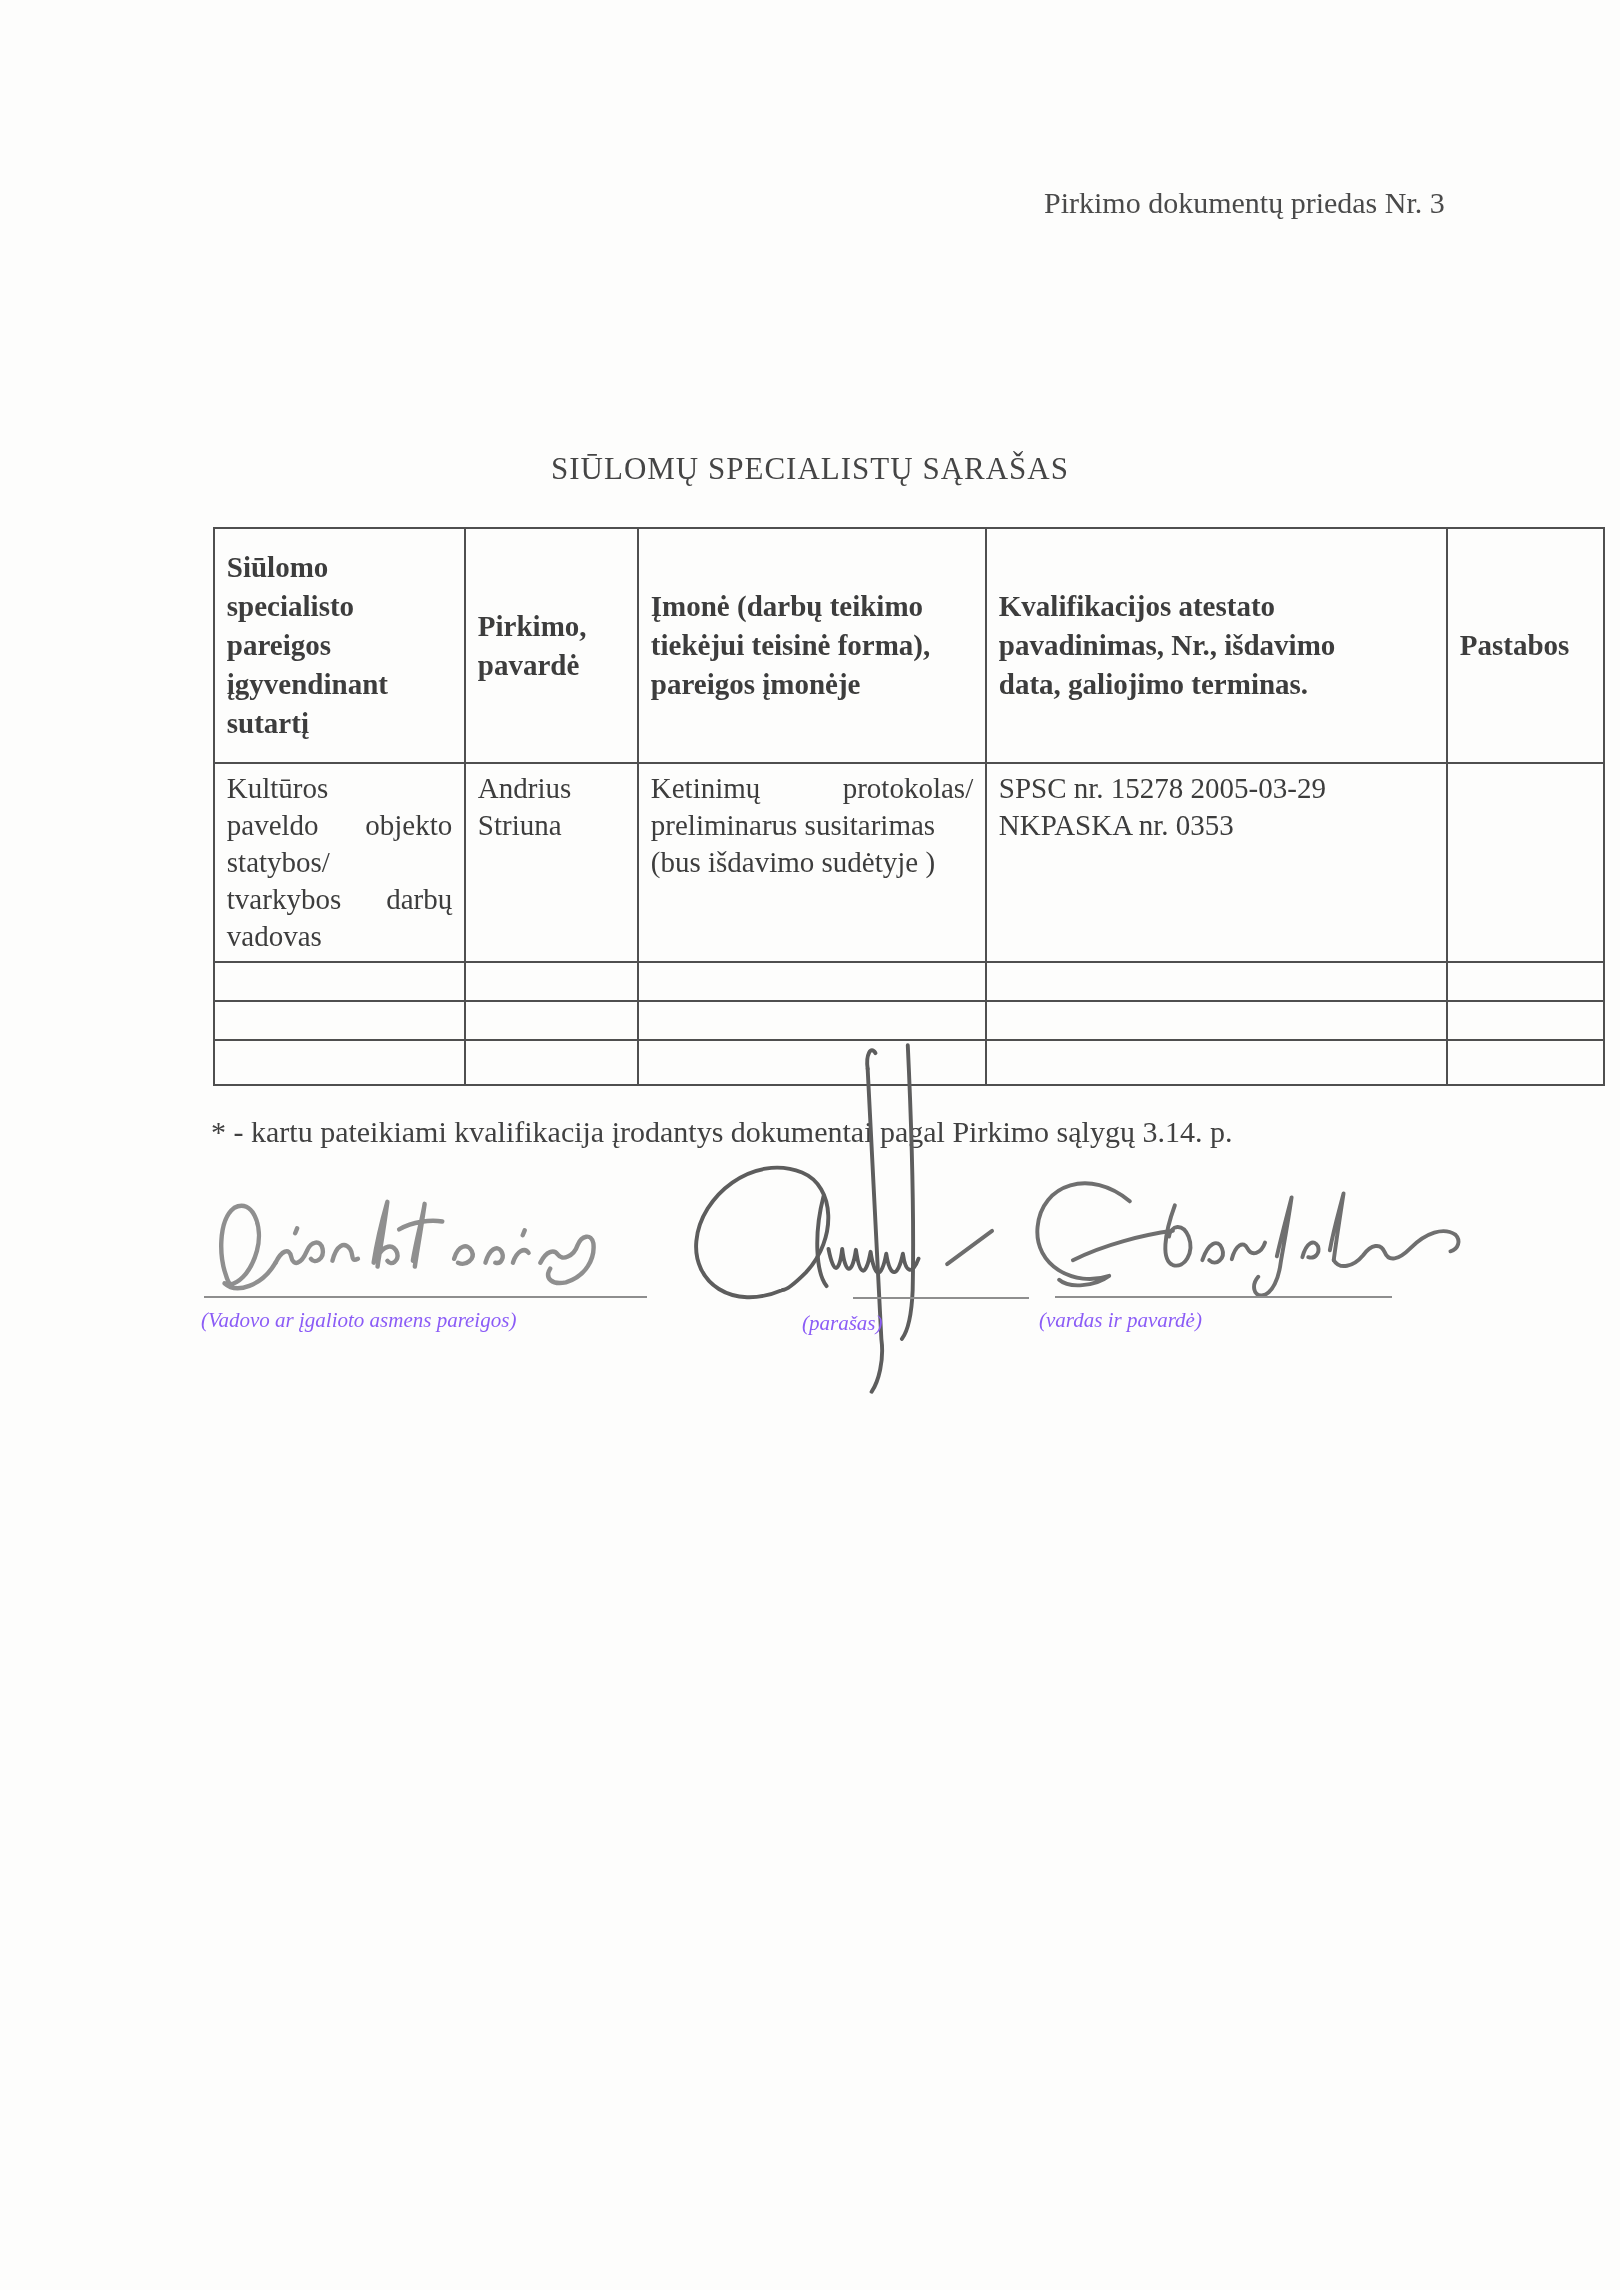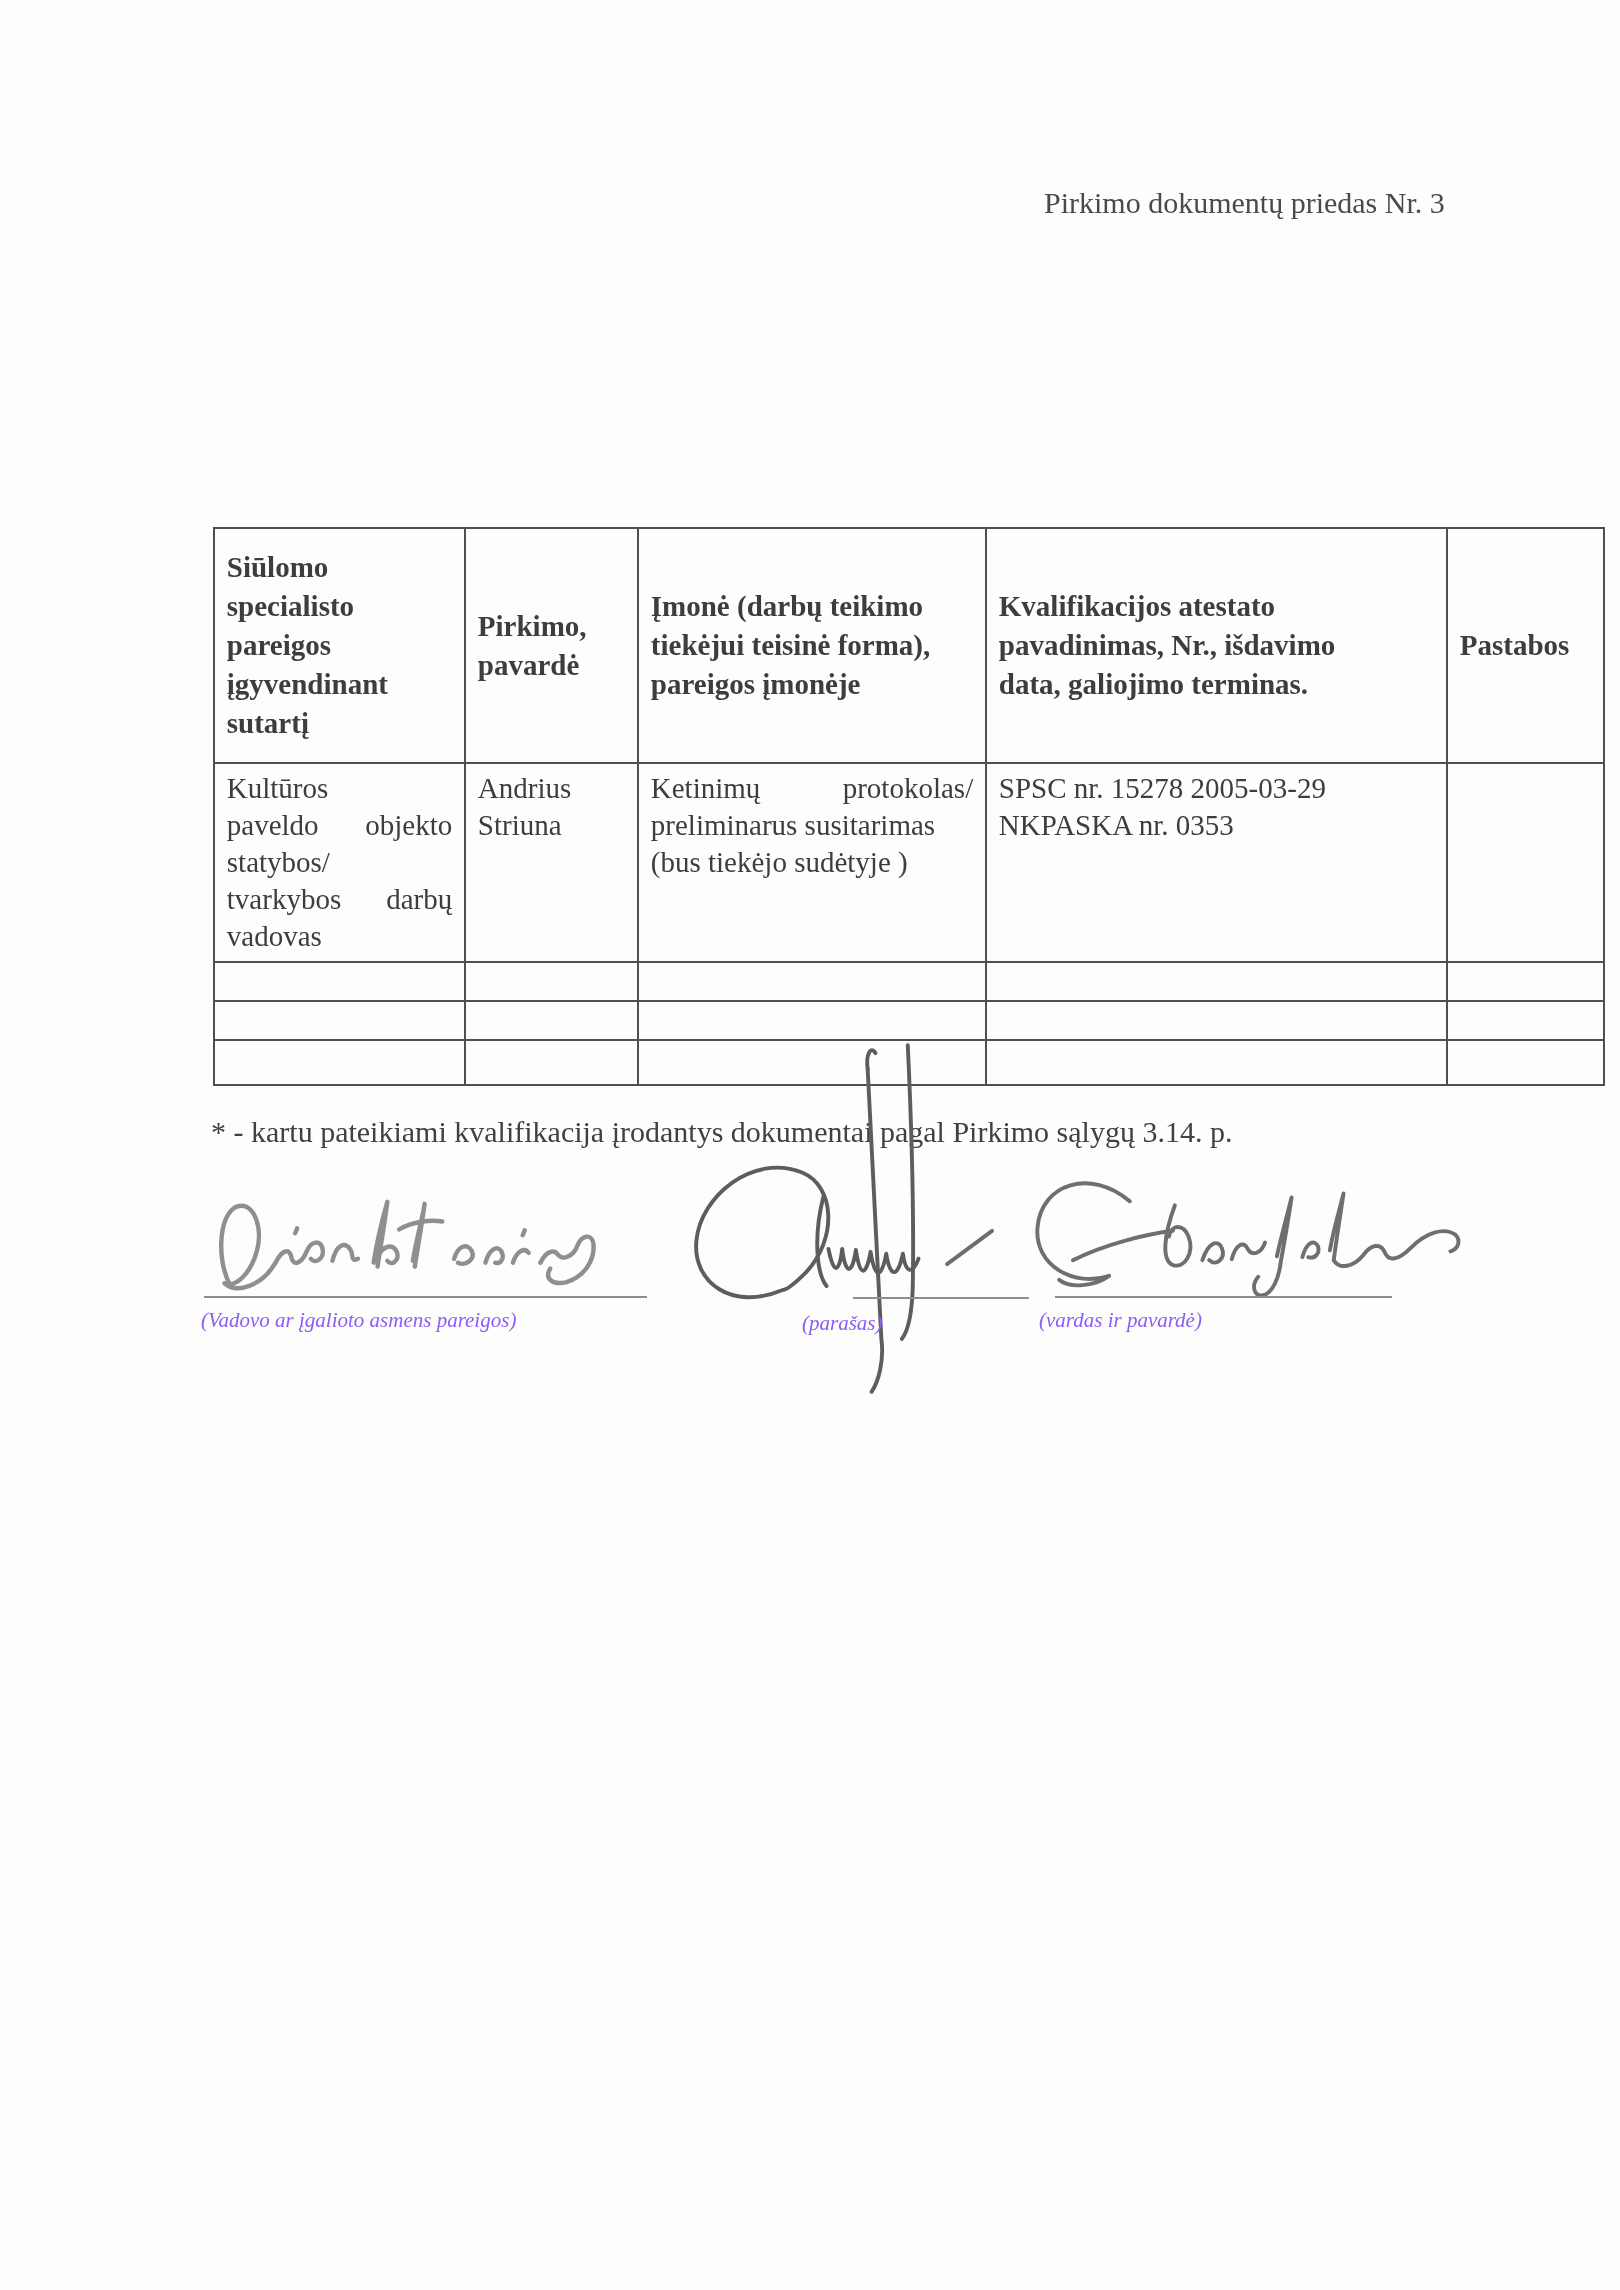--- a/index.html
+++ b/index.html
@@ -65,20 +65,21 @@
   .sig-dash path   { stroke:#6d6d6d; stroke-width:4; }
   .sig-right path  { stroke:#6f6f6f; stroke-width:4; }
 </style>
 </head>
 <body>
 
 <div class="page">
 
   <div class="header-note">Pirkimo dokumentų priedas Nr. 3</div>
 
+  <div class="doc-title">SIŪLOMŲ SPECIALISTŲ SĄRAŠAS</div>
 
   <table class="spec-table">
     <colgroup>
       <col class="c1">
         <col class="c2">
         <col class="c3">
         <col class="c4">
         <col class="c5">
     </colgroup>
     <thead>
@@ -118,21 +119,21 @@
           <span class="ln jline">tvarkybos darbų</span>
           <span class="ln">vadovas</span>
         </td>
         <td>
           <span class="ln">Andrius</span>
           <span class="ln">Striuna</span>
         </td>
         <td>
           <span class="ln jline">Ketinimų protokolas/</span>
           <span class="ln">preliminarus susitarimas</span>
-          <span class="ln">(bus tiekėjo sudėtyje )</span>
+          <span class="ln">(bus išdavimo sudėtyje )</span>
         </td>
         <td>
           <span class="ln">SPSC nr. 15278 2005-03-29</span>
           <span class="ln">NKPASKA nr. 0353</span>
         </td>
         <td></td>
       </tr>
       <tr class="empty-row-a">
         <td></td>
           <td></td>

